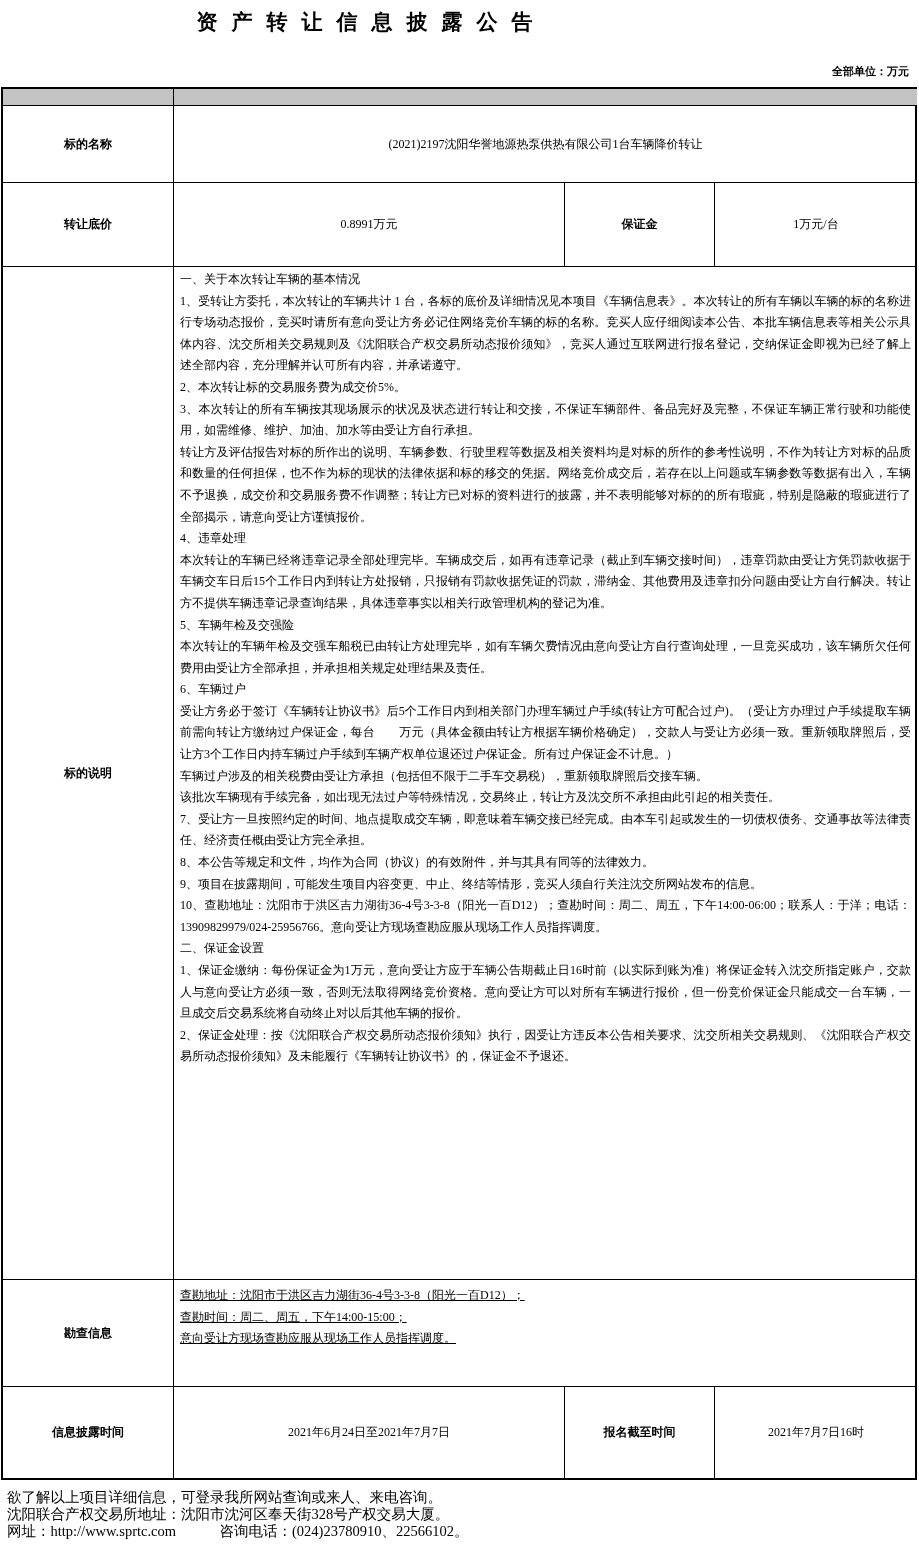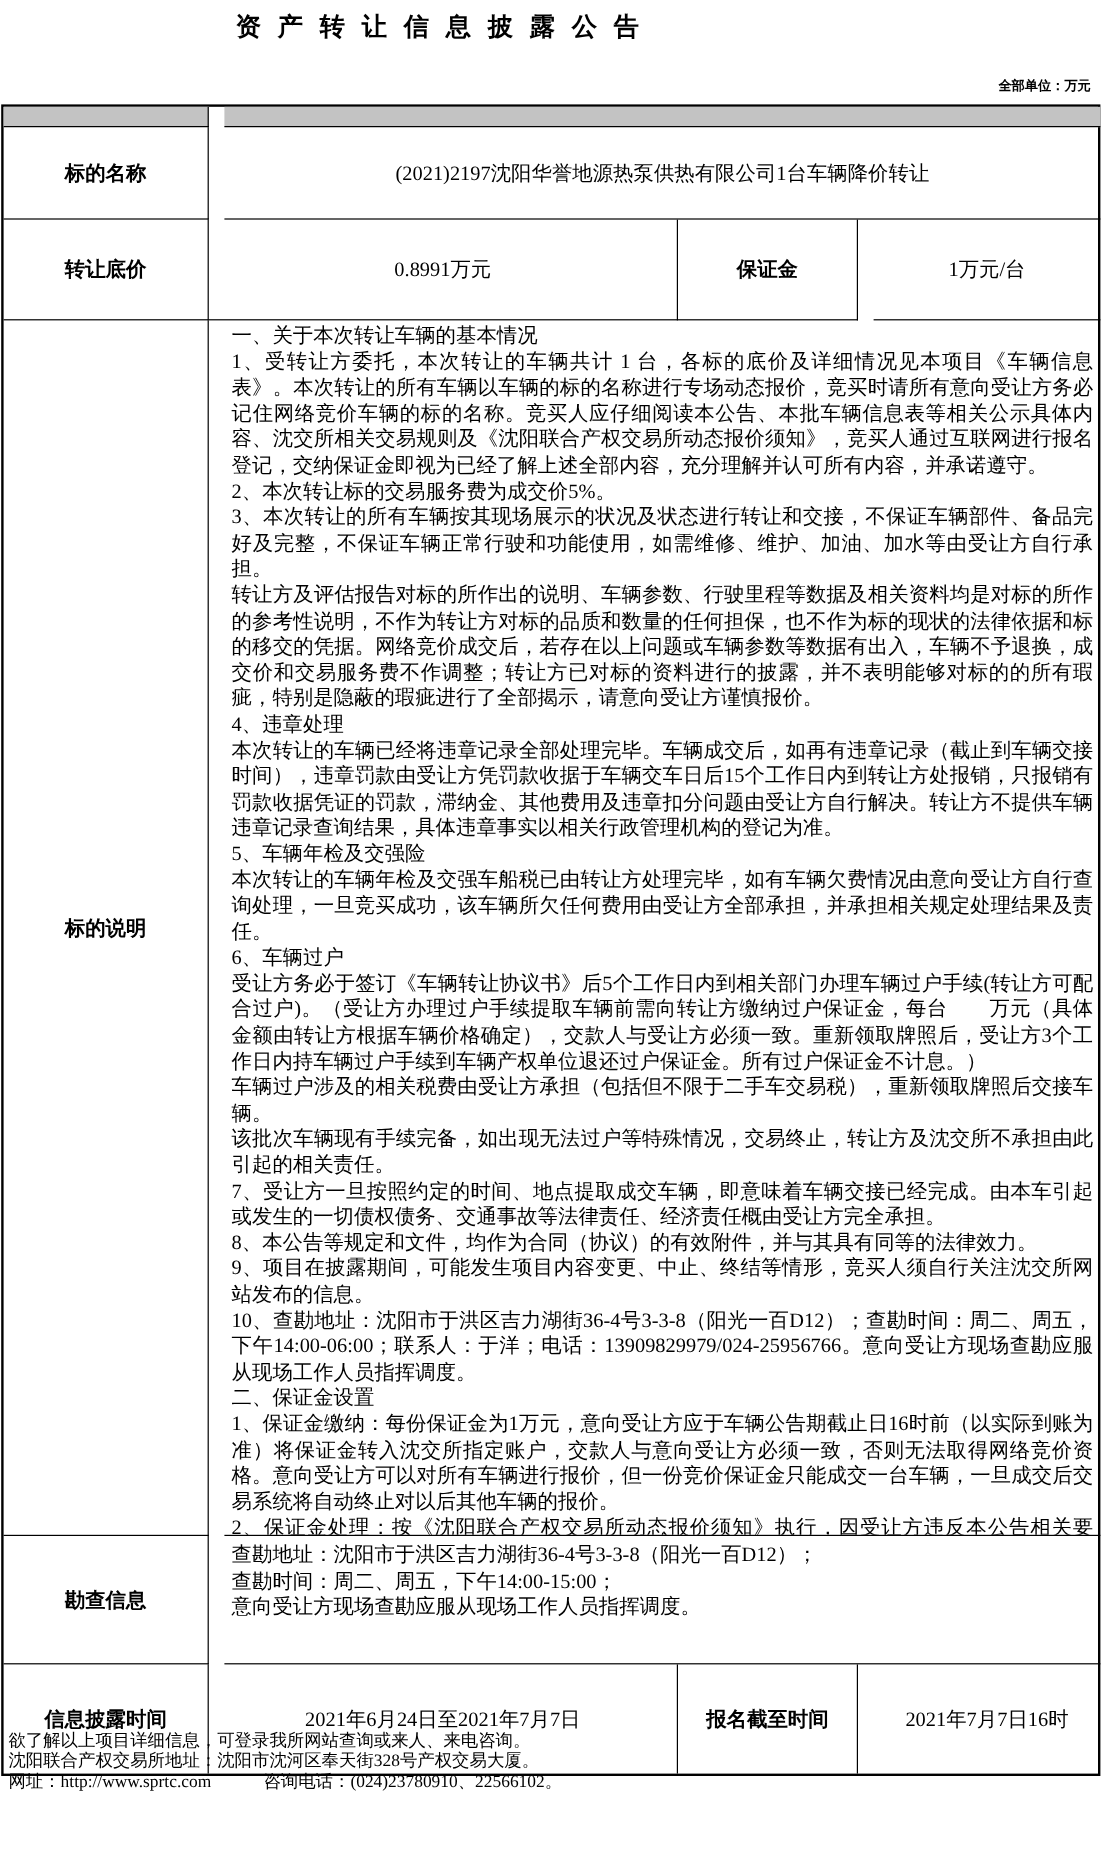--- a/index.html
+++ b/index.html
@@ -22,46 +22,47 @@
   }
   .tbl {
     position:absolute; top:87px; left:1px; width:916px;
     display:grid;
     grid-template-columns:171px 391px 150px 202px;
     grid-template-rows:17px 77px 84px 1013px 107px 91px;
     border:2px solid #000;
   }
   .cell {
     border-right:1px solid #000; border-bottom:1px solid #000;
-    font-size:17px; overflow:hidden;
+    font-size:12px; overflow:hidden;
   }
-  .cell.last-col { border-right:none;margin-left:13px; }
+  .cell.last-col { border-right:none; }
   .cell.last-row { border-bottom:none; }
   .span3 { grid-column:span 3; }
   .gray { background:#c3c3c3; }
   .label-cell {
     display:flex; align-items:center; justify-content:center;
     font-weight:bold; text-align:center;
   }
   .value-center {
     display:flex; align-items:center; justify-content:center;
     text-align:center;
   }
   .desc-cell {
     padding:2px 6px 0 6px;
     line-height:21.6px;
     text-align:justify;
   }
   .desc-cell .para { text-align:justify; }
   .survey-cell {
     padding:5px 6px 0 6px;
     line-height:21.6px;
+    text-decoration:underline;
   }
   .footer {
-    position:absolute; top:1443px; left:7px; width:880px;
+    position:absolute; top:1489px; left:7px; width:880px;
     font-size:14.5px; line-height:17px;
   }
   .footer .line { white-space:pre-wrap; }
 </style>
 </head>
 <body>
 
 <div class="doc-title">资产转让信息披露公告</div>
 
 <div class="unit-note">全部单位：万元</div>

